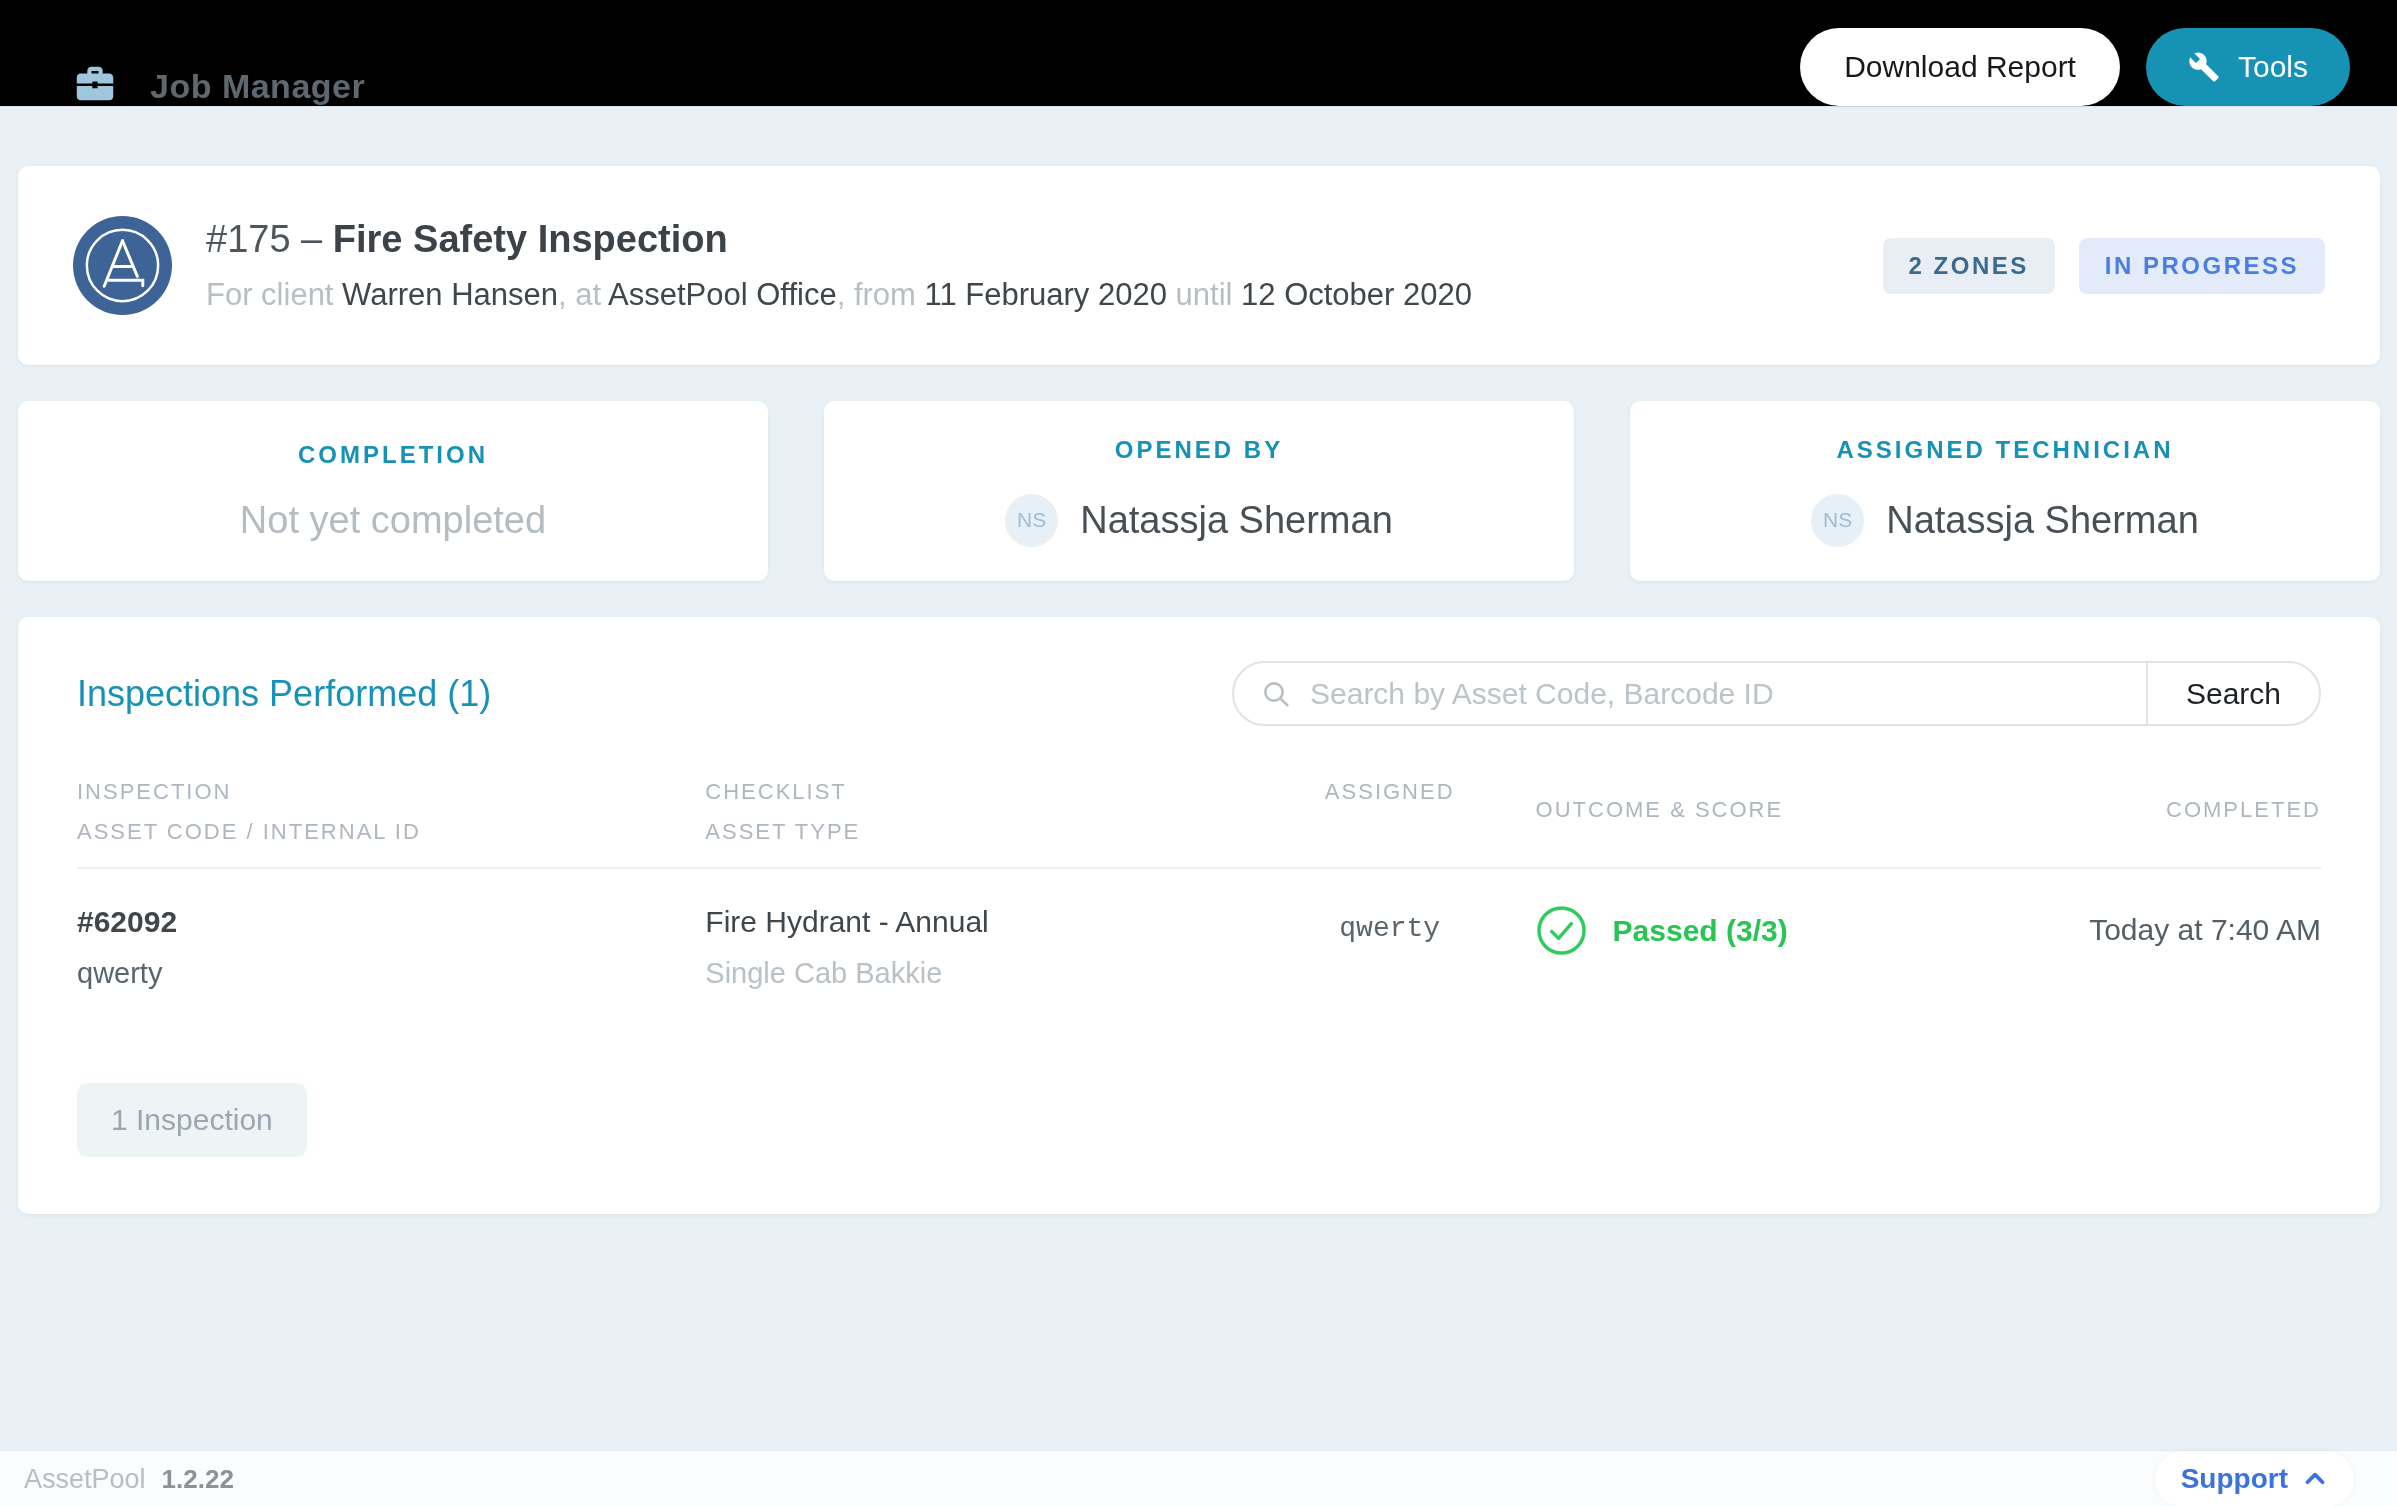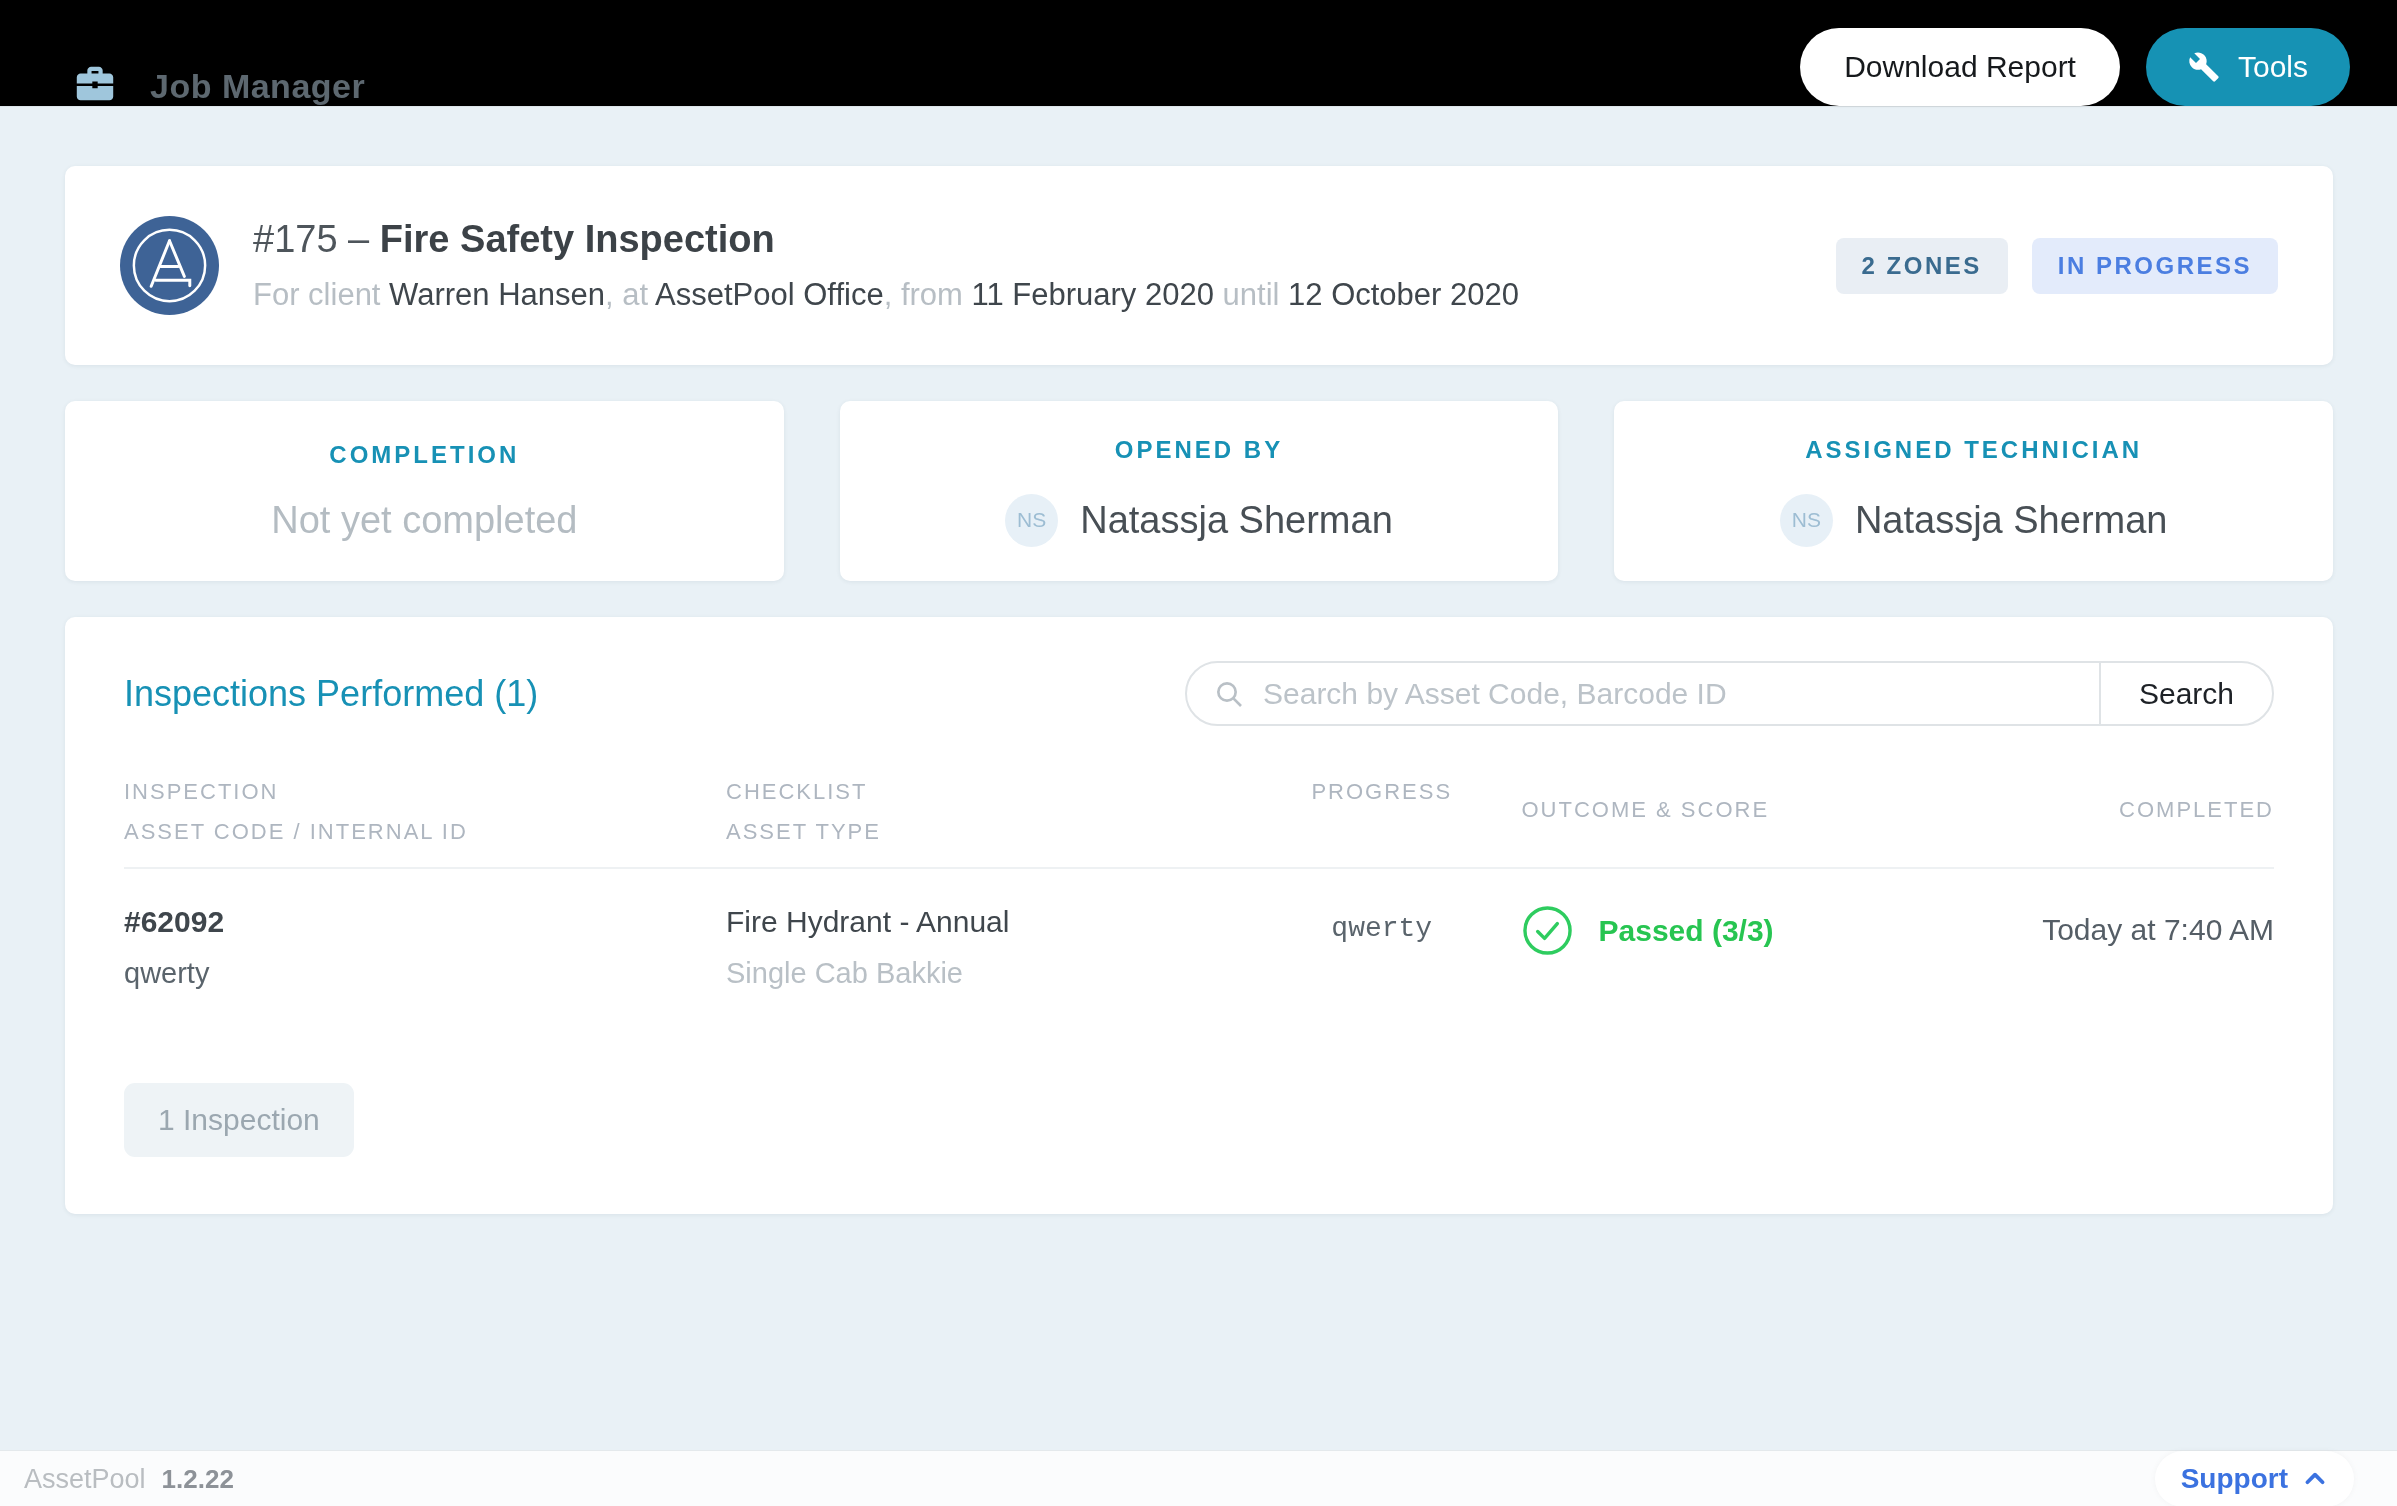--- a/index.html
+++ b/index.html
@@ -34,21 +34,21 @@
     box-shadow: 0 0 0 1px rgba(0,0,0,0.03), 0 1px 3px rgba(0,0,0,0.05);
     margin-right: 26px;
   }
   .btn-tools {
     background: #1692b4; color: #ffffff;
     font-size: 30px; padding: 22px 42px;
   }
   .btn-tools .wrench { width: 32px; height: 32px; margin-right: 18px; display: flex; }
 
   
-  .content { padding: 0 65px; }
+  .content { padding: 0 18px; }
 
   .card {
     background: #ffffff;
     border-radius: 10px;
     box-shadow: 0 1px 4px rgba(40,60,80,0.08);
   }
 
   
   .job-card {
     margin-top: 59px;
@@ -266,21 +266,21 @@
     <div class="itable">
       <div class="itable-header">
         <div>
           <div class="h-line">INSPECTION</div>
           <div class="h-line">ASSET CODE / INTERNAL ID</div>
         </div>
         <div>
           <div class="h-line">CHECKLIST</div>
           <div class="h-line">ASSET TYPE</div>
         </div>
-        <div class="h-center h-line">PROGRESS</div>
+        <div class="h-center h-line">ASSIGNED</div>
         <div class="h-line">OUTCOME &amp; SCORE</div>
         <div class="h-right h-line">COMPLETED</div>
       </div>
 
       <div class="itable-row">
         <div>
           <div class="cell-main bold">#62092</div>
           <div class="cell-sub">qwerty</div>
         </div>
         <div>

